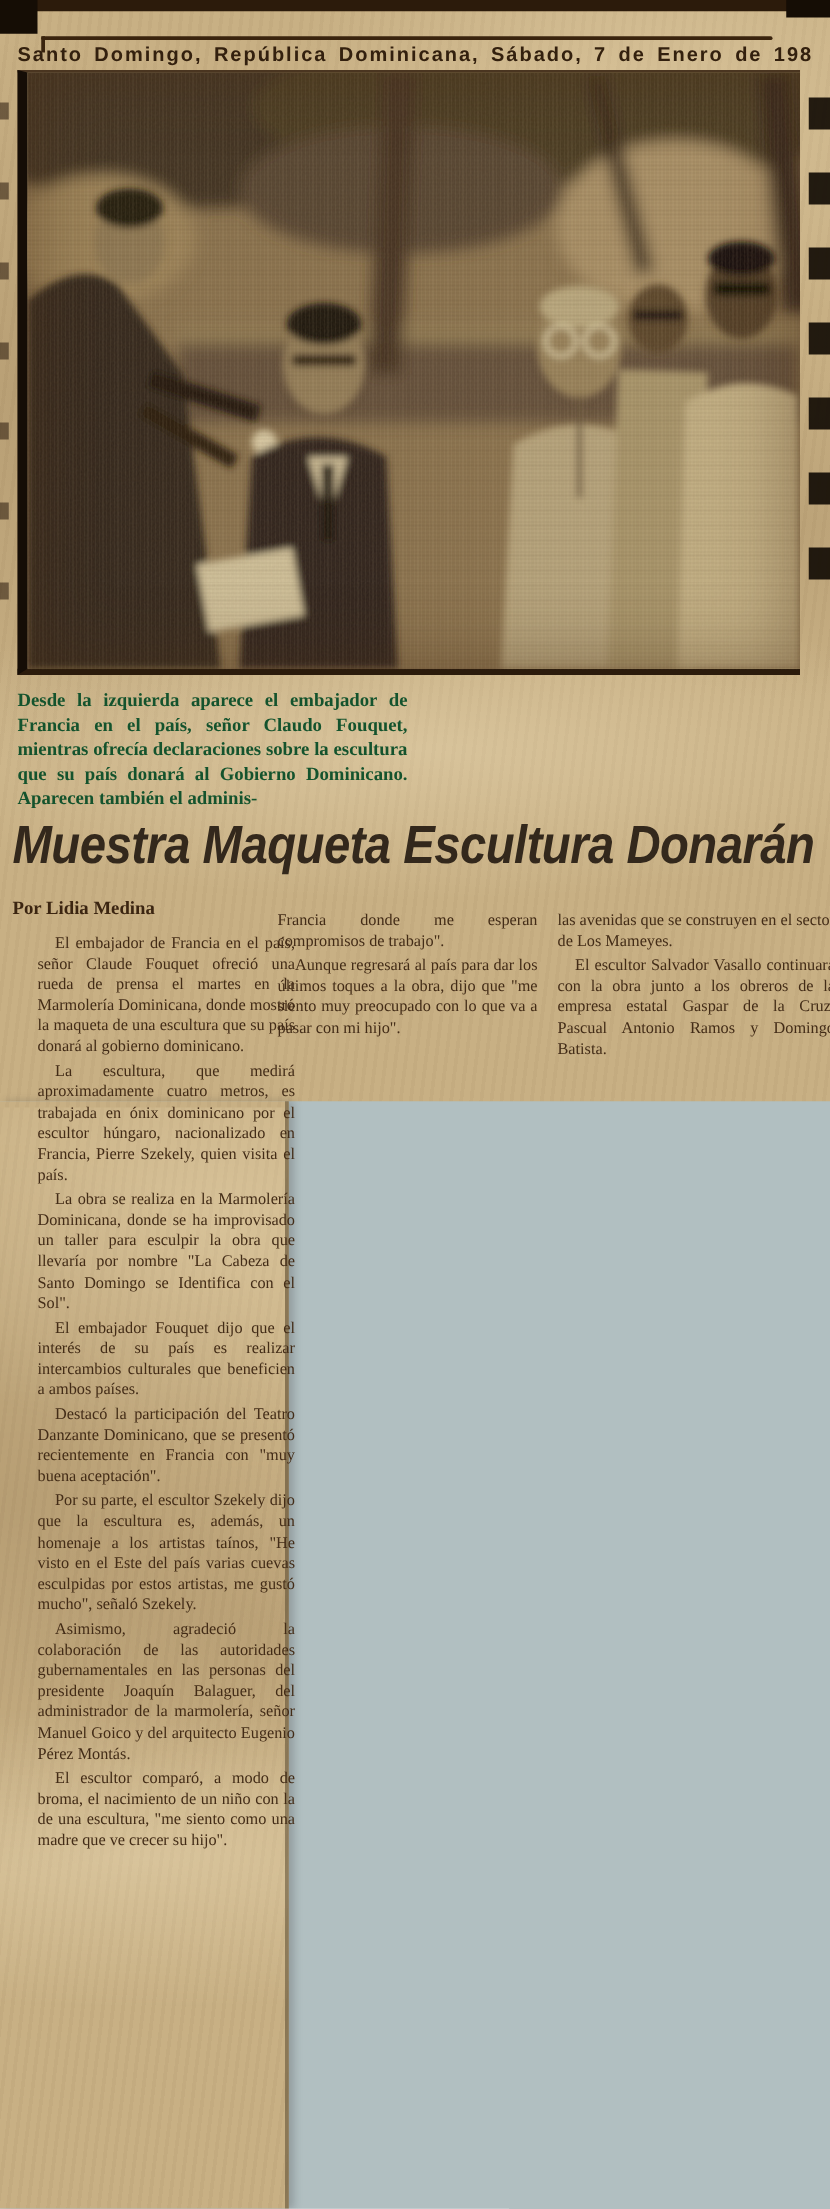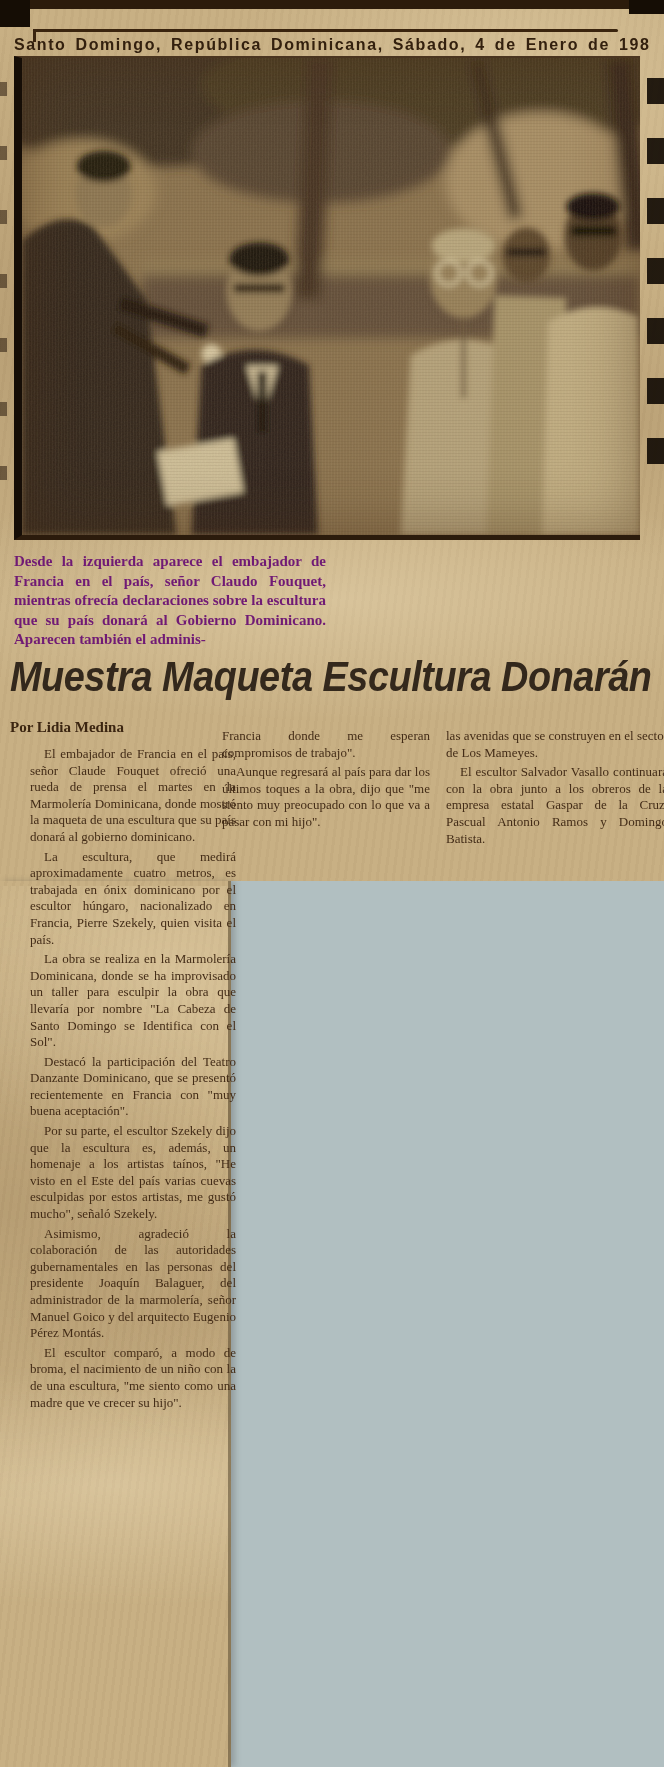--- a/index.html
+++ b/index.html
@@ -60,21 +60,21 @@
     opacity:.92;
   }
   .film-marks-left{
     position:absolute;left:0;top:82px;width:7px;height:420px;
     background:repeating-linear-gradient(180deg, rgba(40,25,12,.55) 0 14px, transparent 14px 64px);
   }
   
   .caption{
     position:absolute;top:552px;
     font-weight:bold;font-size:15px;line-height:19.5px;
-    text-align:justify;color:#701a75;
+    text-align:justify;color:#14532d;
   }
   .caption-left{left:14px;width:312px;}
   .caption-right{left:334px;width:326px;}
   
   .headline{
     position:absolute;left:10px;top:652px;margin:0;
     font-family:"Liberation Sans",sans-serif;
     font-weight:bold;font-style:italic;
     font-size:43px;letter-spacing:-0.5px;color:#33281c;
     white-space:nowrap;transform:scaleX(0.88);transform-origin:left top;
@@ -103,21 +103,21 @@
 
   <div class="newsprint np-top"></div>
   <div class="newsprint np-bottom"></div>
 
   <div class="topbar"></div>
   <div class="corner-l"></div>
   <div class="corner-r"></div>
   <div class="rule"></div>
   <div class="rule-tick"></div>
 
-  <div class="dateline">Santo Domingo, República Dominicana, Sábado, 4 de Enero de 198</div>
+  <div class="dateline">Santo Domingo, República Dominicana, Sábado, 7 de Enero de 198</div>
 
   <div class="photo-frame">
     <svg viewBox="0 0 620 484" preserveAspectRatio="none">
       <defs>
         <filter id="b6">
             <feGaussianBlur stdDeviation="6"></feGaussianBlur>
           </filter>
         <filter id="b3">
             <feGaussianBlur stdDeviation="3"></feGaussianBlur>
           </filter>
@@ -178,20 +178,21 @@
   <div class="caption caption-left">Desde la izquierda aparece el embajador de Francia en el país, señor Claudo Fouquet, mientras ofrecía declaraciones sobre la escultura que su país donará al Gobierno Dominicano. Aparecen también el adminis-</div>
 
   <h1 class="headline">Muestra Maqueta Escultura Donarán</h1>
 
   <div class="byline">Por Lidia Medina</div>
 
   <div class="col col1">
       <p>El embajador de Francia en el país, señor Claude Fouquet ofreció una rueda de prensa el martes en la Marmolería Dominicana, donde mostró la maqueta de una escultura que su país donará al gobierno dominicano.</p>
       <p>La escultura, que medirá aproximadamente cuatro metros, es trabajada en ónix dominicano por el escultor húngaro, nacionalizado en Francia, Pierre Szekely, quien visita el país.</p>
       <p>La obra se realiza en la Marmolería Dominicana, donde se ha improvisado un taller para esculpir la obra que llevaría por nombre "La Cabeza de Santo Domingo se Identifica con el Sol".</p>
+      <p>El embajador Fouquet dijo que el interés de su país es realizar intercambios culturales que beneficien a ambos países.</p>
       <p>Destacó la participación del Teatro Danzante Dominicano, que se presentó recientemente en Francia con "muy buena aceptación".</p>
       <p>Por su parte, el escultor Szekely dijo que la escultura es, además, un homenaje a los artistas taínos, "He visto en el Este del país varias cuevas esculpidas por estos artistas, me gustó mucho", señaló Szekely.</p>
       <p>Asimismo, agradeció la colaboración de las autoridades gubernamentales en las personas del presidente Joaquín Balaguer, del administrador de la marmolería, señor Manuel Goico y del arquitecto Eugenio Pérez Montás.</p>
       <p>El escultor comparó, a modo de broma, el nacimiento de un niño con la de una escultura, "me siento como una madre que ve crecer su hijo".</p>
     </div>
   <div class="col col2 cont">
       <p>Francia donde me esperan compromisos de trabajo".</p>
       <p>Aunque regresará al país para dar los últimos toques a la obra, dijo que "me siento muy preocupado con lo que va a pasar con mi hijo".</p>
     </div>
   <div class="col col3 cont">

